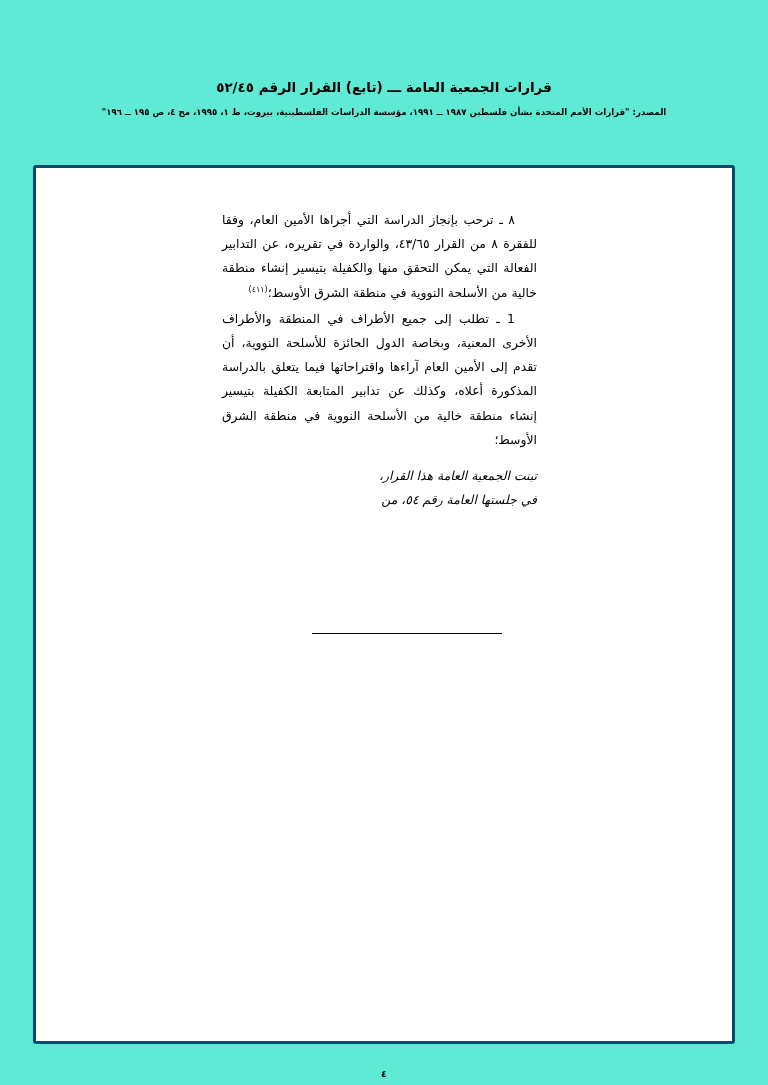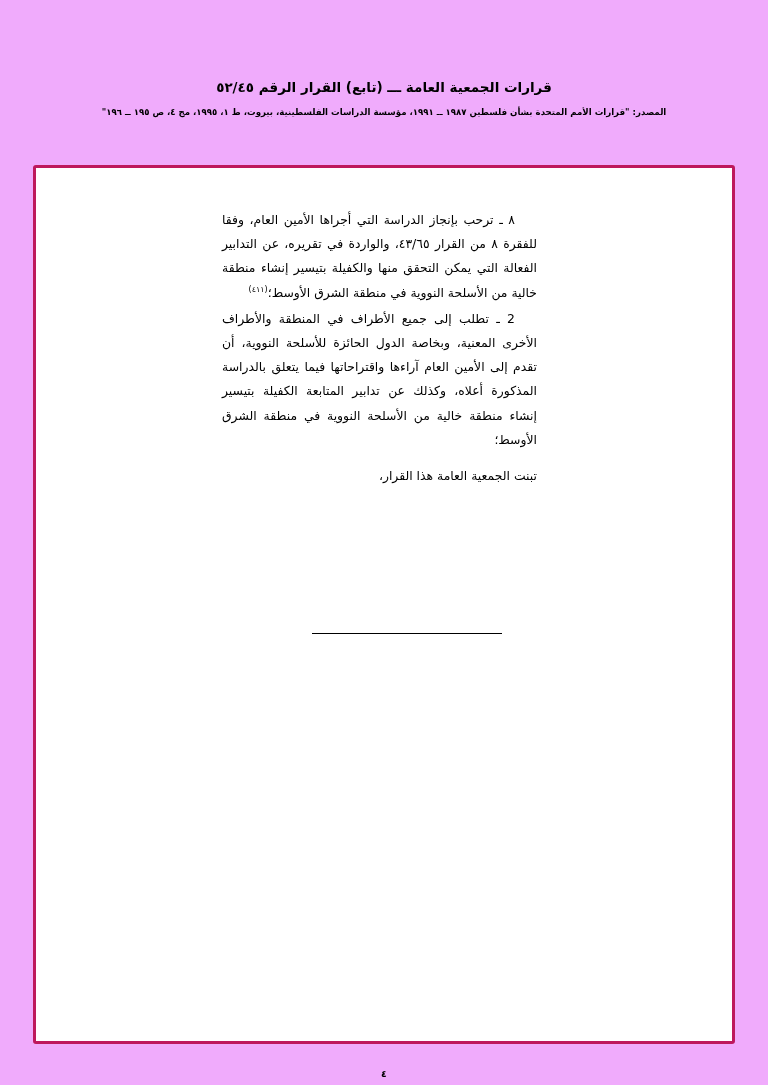--- a/index.html
+++ b/index.html
@@ -11,21 +11,21 @@
     width: 768px;
     height: 1085px;
     position: relative;
     font-family: "DejaVu Sans", "Liberation Sans", sans-serif;
     color: #000000;
     overflow: hidden;
   }
   .page {
     position: absolute;
     inset: 0;
-    background: #f0abfc;
+    background: #5eead4;
     padding-left: 12px;
   }
   .header {
     position: absolute;
     top: 78px;
     left: 0;
     right: 0;
     text-align: center;
   }
   .header-title {
@@ -41,21 +41,21 @@
     font-weight: bold;
     direction: rtl;
     line-height: 1.4;
   }
   .frame {
     position: absolute;
     top: 165px;
     left: 33px;
     width: 702px;
     height: 879px;
-    border: 3px solid #be185d;
+    border: 3px solid #0c4a6e;
     border-radius: 3px;
     box-sizing: border-box;
     background: #ffffff;
   }
   .body-text {
     position: absolute;
     top: 40px;
     right: 195px;
     width: 315px;
     direction: rtl;
@@ -67,20 +67,21 @@
   .para {
     margin: 0 0 2px 0;
     text-indent: 22px;
   }
   .closing {
     margin-top: 12px;
     direction: rtl;
     text-align: left;
     font-size: 12.4px;
     line-height: 1.95;
+    font-style: italic;
   }
   .closing div { margin: 0; }
   .sup {
     font-size: 8px;
     vertical-align: super;
   }
   .rule {
     position: absolute;
     top: 465px;
     right: 230px;
@@ -105,24 +106,25 @@
 
   <div class="header">
     <div class="header-title">قرارات الجمعية العامة ـــ (تابع) القرار الرقم ٥٢/٤٥</div>
     <div class="header-source">المصدر: "قرارات الأمم المتحدة بشأن فلسطين ١٩٨٧ ــ ١٩٩١، مؤسسة الدراسات الفلسطينية، بيروت، ط ١، ١٩٩٥، مج ٤، ص ١٩٥ ــ ١٩٦"</div>
   </div>
 
   <div class="frame">
 
     <div class="body-text">
       <p class="para"><span>٨ ـ ترحب بإنجاز الدراسة التي أجراها الأمين العام، وفقا للفقرة ٨ من القرار ٤٣/٦٥، والواردة في تقريره، عن التدابير الفعالة التي يمكن التحقق منها والكفيلة بتيسير إنشاء منطقة خالية من الأسلحة النووية في منطقة الشرق الأوسط؛</span><span class="sup">(٤١١)</span></p>
-      <p class="para">2 ـ تطلب إلى جميع الأطراف في المنطقة والأطراف الأخرى المعنية، وبخاصة الدول الحائزة للأسلحة النووية، أن تقدم إلى الأمين العام آراءها واقتراحاتها فيما يتعلق بالدراسة المذكورة أعلاه، وكذلك عن تدابير المتابعة الكفيلة بتيسير إنشاء منطقة خالية من الأسلحة النووية في منطقة الشرق الأوسط؛</p>
+      <p class="para">1 ـ تطلب إلى جميع الأطراف في المنطقة والأطراف الأخرى المعنية، وبخاصة الدول الحائزة للأسلحة النووية، أن تقدم إلى الأمين العام آراءها واقتراحاتها فيما يتعلق بالدراسة المذكورة أعلاه، وكذلك عن تدابير المتابعة الكفيلة بتيسير إنشاء منطقة خالية من الأسلحة النووية في منطقة الشرق الأوسط؛</p>
 
       <div class="closing">
         <div>تبنت الجمعية العامة هذا القرار،</div>
+        <div>في جلستها العامة رقم ٥٤، من</div>
       </div>
     </div>
 
     <div class="rule"></div>
   </div>
 
   <div class="page-number">٤</div>
 </div>
 
 </body></html>

